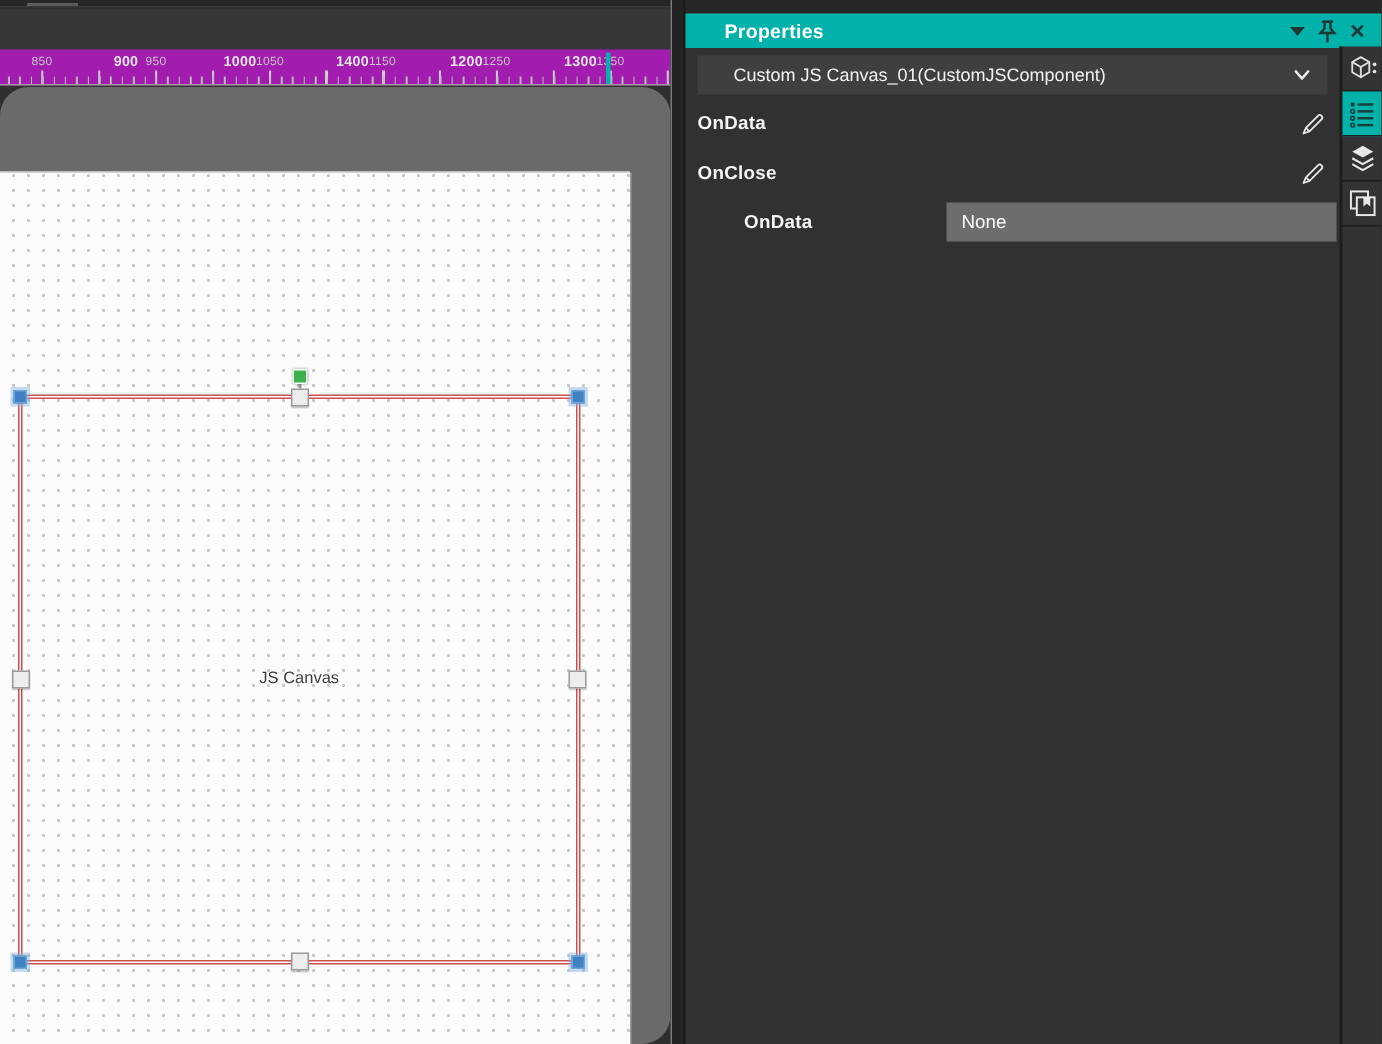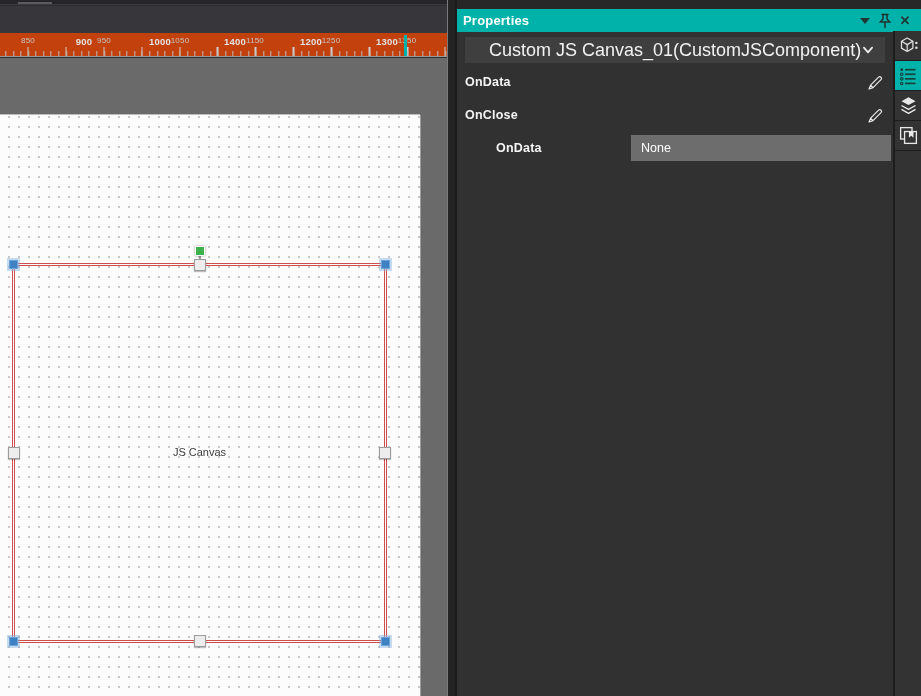--- a/index.html
+++ b/index.html
@@ -6,32 +6,32 @@
   html,body { width:921px; height:696px; overflow:hidden; }
   body { font-family:"Liberation Sans", sans-serif; background:#2f2f2f; }
   .app { position:relative; width:921px; height:696px; background:#2f2f2f; }
 
   
   .design-area { position:absolute; left:0; top:0; width:447px; height:696px; overflow:hidden; }
   .tab-strip { position:absolute; left:0; top:0; width:100%; height:5px; background:#26262a; border-bottom:1px solid #3a3a3e; }
   .tab-hint { position:absolute; left:18px; top:2px; width:34px; height:2px; background:#7e7e80; opacity:.6; }
   .toolbar-band { position:absolute; left:0; top:6px; width:100%; height:27px; background:#37373b; }
 
-  .ruler { position:absolute; left:0; top:33px; width:100%; height:24px; background:#c2410c; border-bottom:1px solid #9a9a9a; }
+  .ruler { position:absolute; left:0; top:33px; width:100%; height:24px; background:#a21caf; border-bottom:1px solid #9a9a9a; }
   .ruler::after { content:""; position:absolute; left:0; right:0; bottom:0; height:5px;
     background-image:repeating-linear-gradient(to right,#b9b9b9 0 1px, transparent 1px 7.58px);
     background-position-x:5.3px; }
   .ruler::before { content:""; position:absolute; left:0; right:0; bottom:0; height:9px;
     background-image:repeating-linear-gradient(to right,#cfcfcf 0 1.5px, transparent 1.5px 37.9px);
     background-position-x:27.5px; }
   .ruler-label { position:absolute; top:3px; transform:translateX(-50%); font-size:8px; color:#c6c6c6; letter-spacing:0.2px; }
   .ruler-label.em { font-size:9.5px; font-weight:bold; color:#e4e4e4;padding-left:36px; }
   .ruler-cursor { position:absolute; top:2px; bottom:0; width:3px; background:#00b2a9; left:404px; z-index:2; }
 
-  .canvas-backdrop { position:absolute; left:0; top:58px; width:100%; height:638px; background:#6a6a6a; }
+  .canvas-backdrop { position:absolute; left:0; top:58px; width:100%; height:638px; background:#6a6a6a;border-radius:19px; }
   .artboard { position:absolute; left:0; top:57px; width:420px; height:581px; background:#fcfcfc;
     background-image:radial-gradient(circle,#c7c7c7 0.9px, transparent 1.1px);
     background-size:10px 10px; background-position:4px 7px;
     box-shadow:1px 0 0 #9c9c9c, 0 -1px 0 #bdbdbd; }
 
   
   .selection { position:absolute; left:12px; top:148px; width:375px; height:380px;
     border:3px double #cf4f4f; }
   .selection-label { position:absolute; left:0; right:0; top:50%; transform:translateY(-55%);
     text-align:center; font-size:11px; color:#3c3c3c; }
@@ -49,27 +49,27 @@
     background:#3db14b; border:1px solid #fff; box-shadow:0 0 2px rgba(0,0,0,.4); }
 
   
   .splitter { position:absolute; left:447px; top:0; width:8px; height:696px; background:#232323; border-left:1px solid #7a7a7a; }
 
   
   .props-panel { position:absolute; left:455px; top:0; width:466px; height:696px; background:#313131; border-left:2px solid #1b1b1b; }
   .panel-topstrip { position:absolute; left:0; top:0; width:100%; height:9px; background:#272727; }
   .titlebar { position:absolute; left:0; top:9px; width:100%; height:23px; background:#00b2a9;
     display:flex; align-items:center; padding:0 6px; }
-  .titlebar-title { color:#fff; font-size:13px; font-weight:bold; letter-spacing:.2px; flex:1; }
+  .titlebar-title { color:#fff; font-size:13px; font-weight:bold; letter-spacing:.2px; flex:1;margin-left:20px; }
   .tb-ico { width:20px; height:18px; display:flex; align-items:center; justify-content:center; color:#1e3634; cursor:pointer; }
   .tb-caret { width:0; height:0; border-left:5px solid transparent; border-right:5px solid transparent; border-top:6px solid #1e3634; }
   .tb-close { font-size:13px; font-weight:bold; }
 
   .selector { position:absolute; left:8px; top:37px; width:420px; height:26px; background:#3f3f3f;
-    display:flex; align-items:center; color:#f2f2f2; font-size:18px; padding-left:24px; cursor:pointer; }
+    display:flex; align-items:center; color:#f2f2f2; font-size:12px; padding-left:24px; cursor:pointer; }
   .selector-chevron { position:absolute; right:10px; top:6px; }
 
   .prop-row-label { position:absolute; left:8px; width:130px; height:26px; display:flex; align-items:center;
     color:#f5f5f5; font-size:12.5px; font-weight:bold; letter-spacing:.2px; }
   .prop-value { position:absolute; left:143px; width:260px; height:26px; background:#6d6d6d;
     display:flex; align-items:center; color:#fff; font-size:12.5px; padding-left:10px; }
   .prop-edit { position:absolute; left:406px; width:24px; height:26px; display:flex; align-items:center; justify-content:center; cursor:pointer; }
   .row1 { top:69px; } .row2 { top:102px; } .row3 { top:135px;margin-left:31px; }
 
   .side-strip { position:absolute; right:0; top:31px; width:28px; height:665px; background:#333; border-left:2px solid #1d1d1d; }

